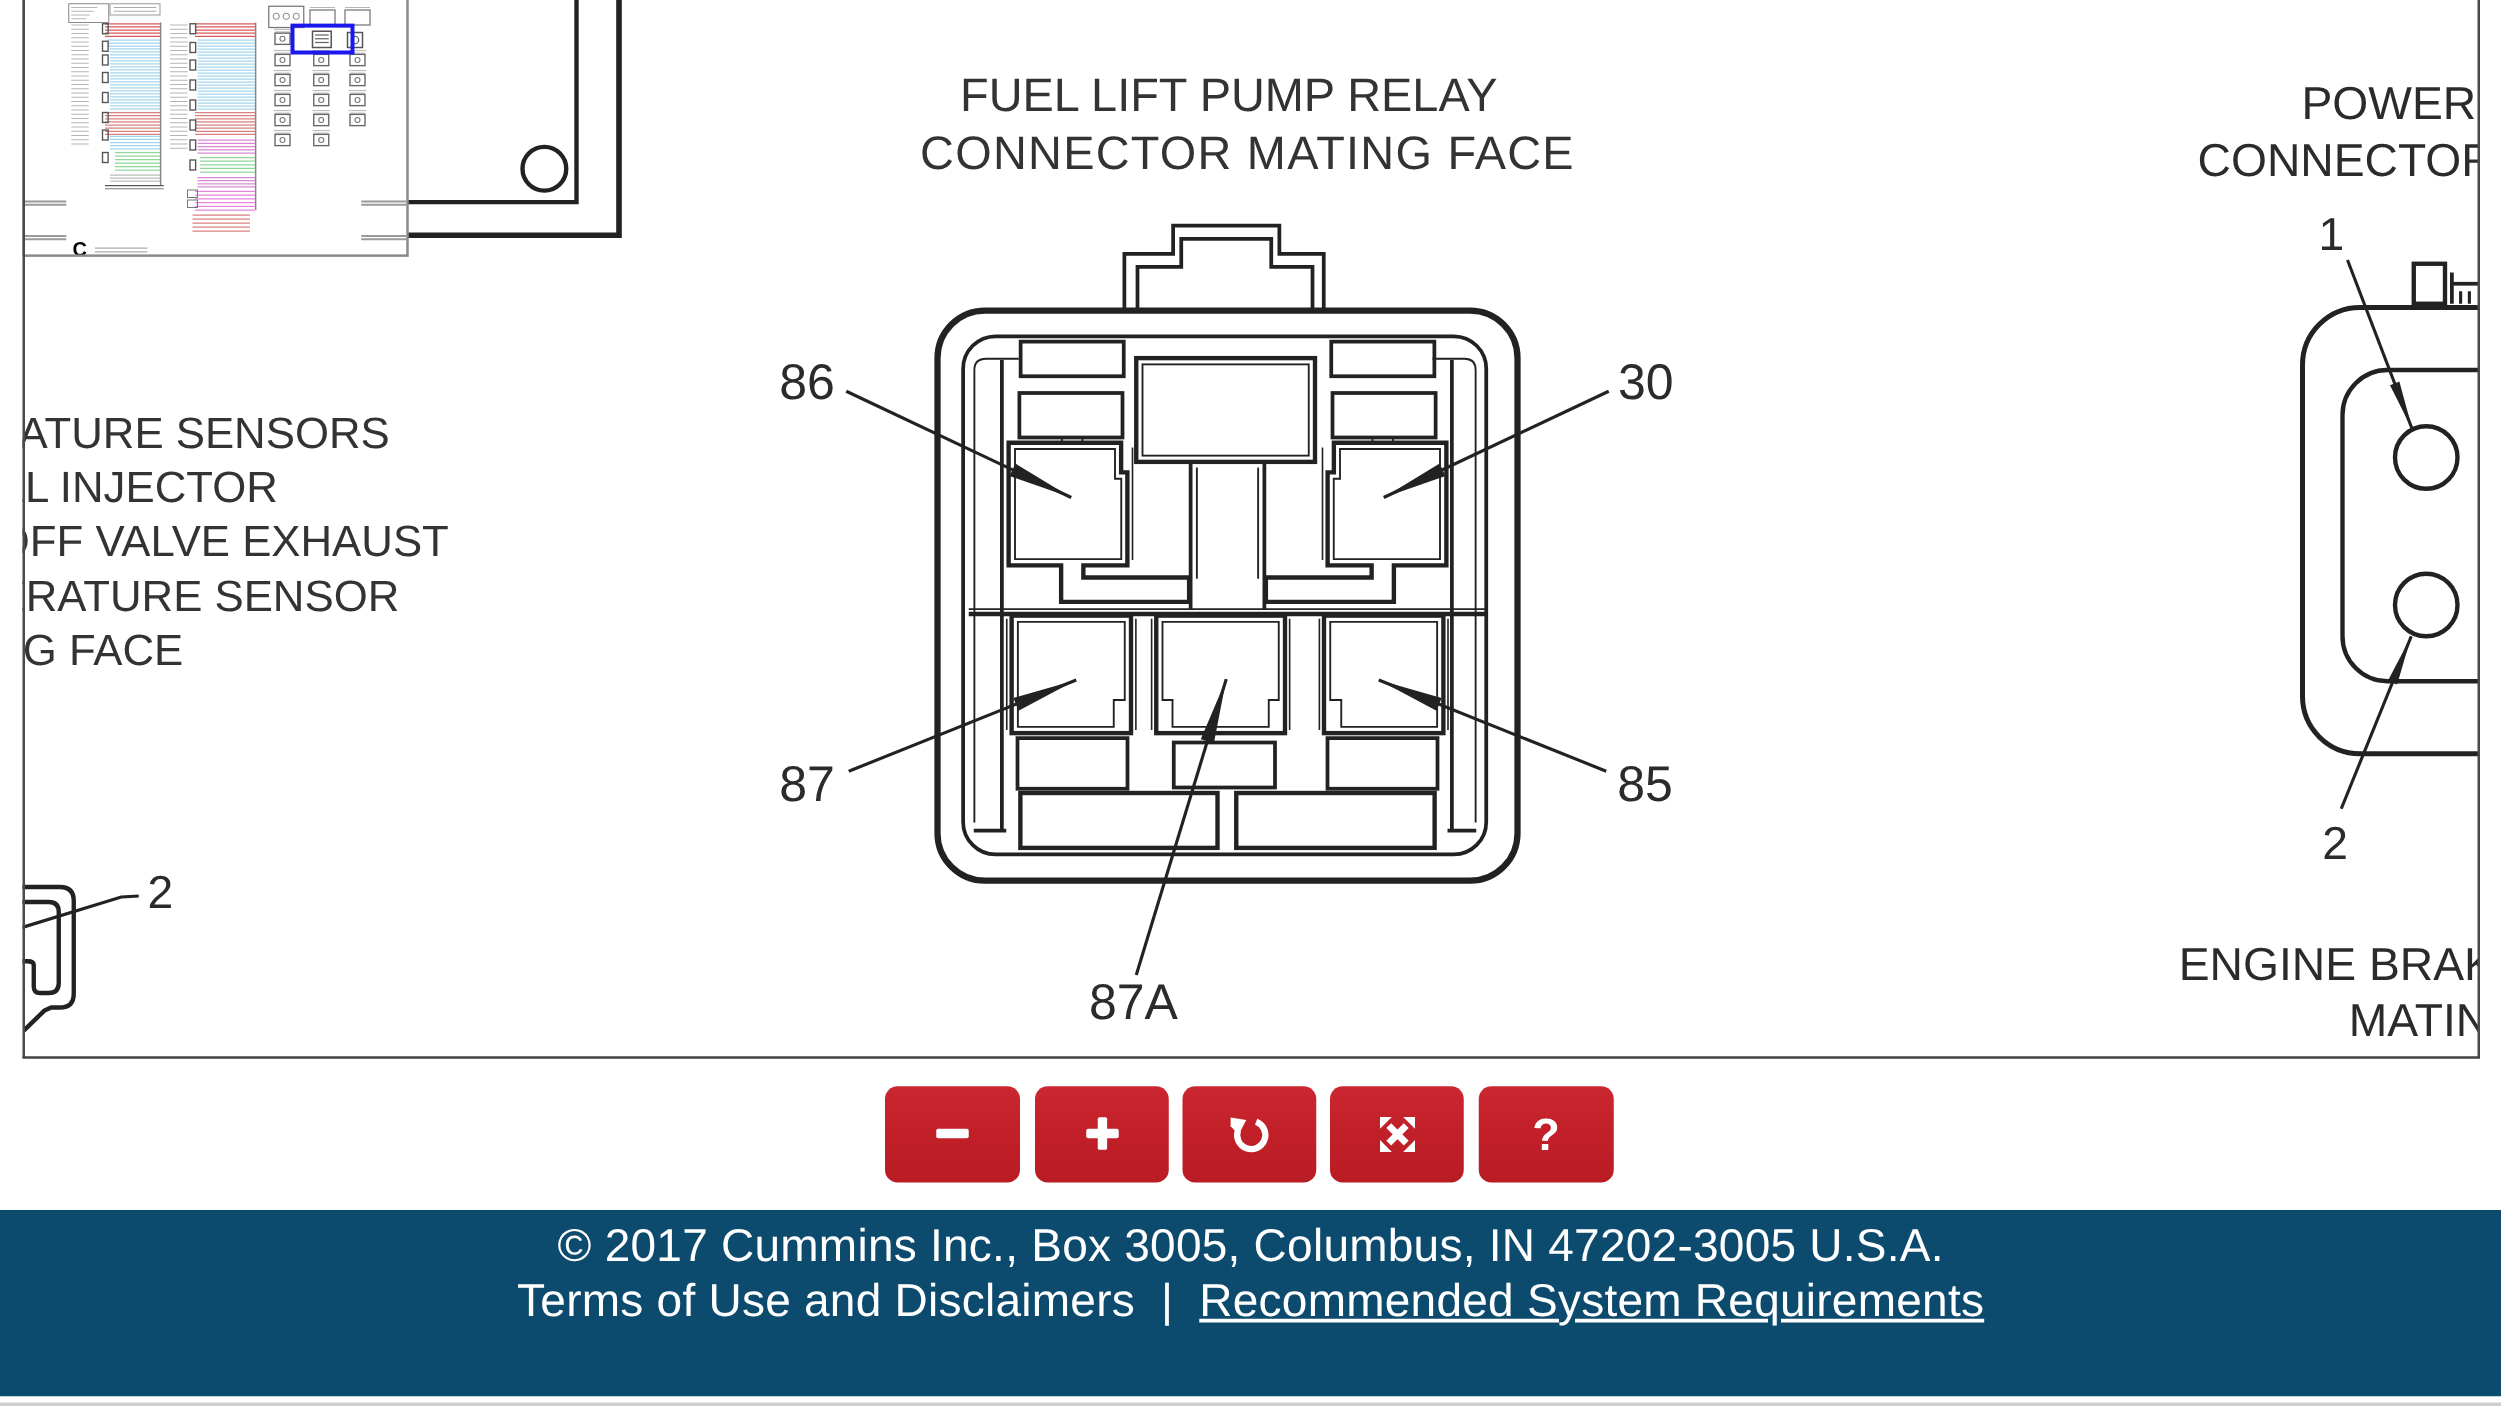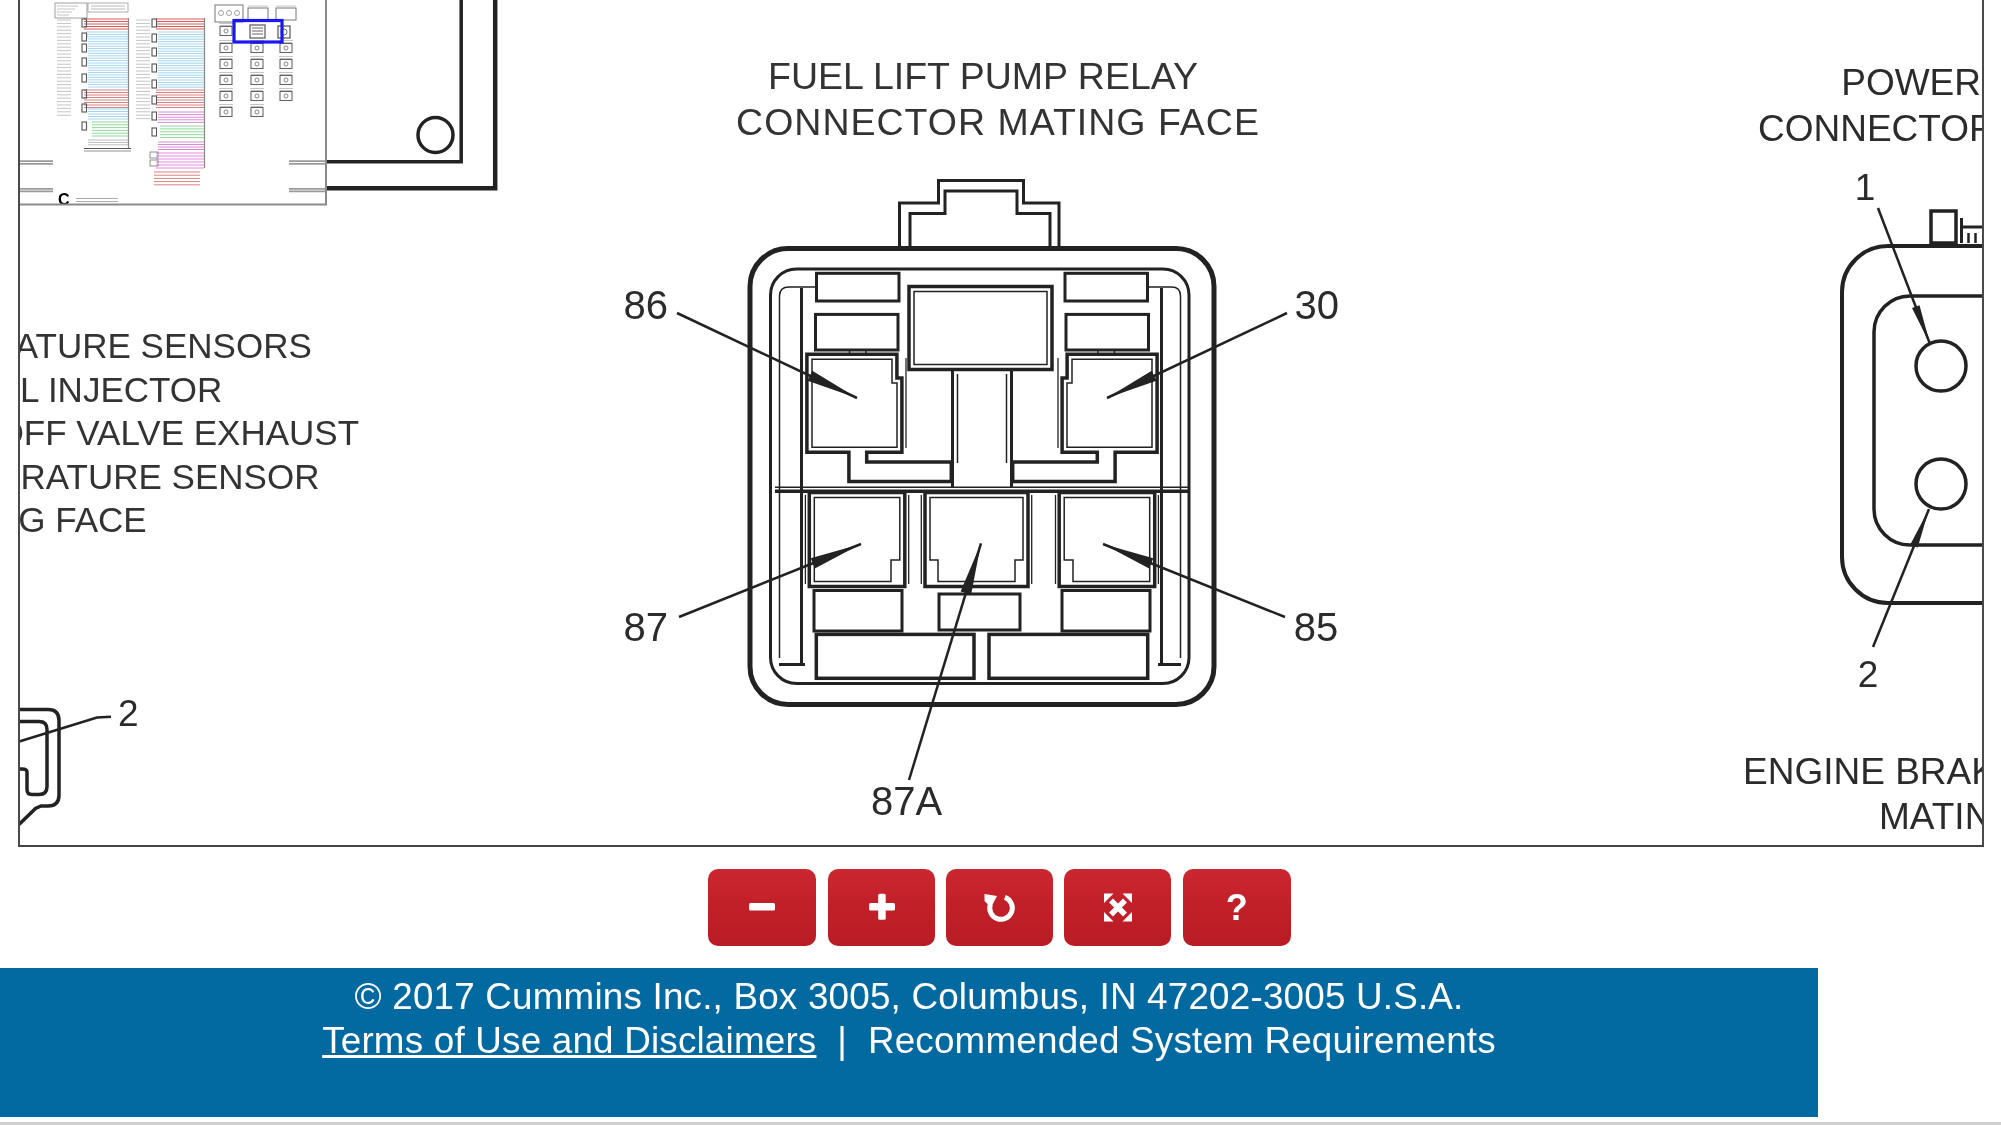--- a/index.html
+++ b/index.html
@@ -1,15 +1,15 @@
 <!DOCTYPE html>
 <html><head><meta charset="utf-8"><style>
 html,body{margin:0;padding:0;width:2001px;height:1125px;background:#fff;overflow:hidden;
 font-family:"Liberation Sans",sans-serif}
-.footer{position:absolute;left:0;top:968px;width:1818px;height:149px;background:#0369a1;color:#fff;
+.footer{position:absolute;left:0;top:968px;width:2001px;height:149px;background:#0c4a6e;color:#fff;
 text-align:center;font-size:36.8px;letter-spacing:0.2px;line-height:43.5px;padding-top:7px;box-sizing:border-box}
 </style></head>
 <body>
 <svg width="2001" height="1125" viewBox="0 0 2001 1125" style="position:absolute;left:0;top:0">
 <defs>
       <clipPath id="mv">
         <rect x="18" y="0" width="1966" height="846"></rect>
       </clipPath>
 <clipPath id="mm">
         <rect x="20" y="0" width="305.5" height="204"></rect>
@@ -452,14 +452,14 @@
         <polygon points="14,14 4.5,14 14,4.5"></polygon>
       </g>
     </svg></div>
 <div style="position:absolute;top:869px;width:107.5px;height:77px;border-radius:10px;
 background:linear-gradient(180deg,#cb2730 0%,#c22029 45%,#b91c24 100%);left:1183px">
     <div style="color:#fff;font-weight:bold;font-size:36px;text-align:center;line-height:77px;font-family:'Liberation Sans',sans-serif">?</div>
   </div>
 
 <div class="footer">
 <div>© 2017 Cummins Inc., Box 3005, Columbus, IN 47202-3005 U.S.A.</div>
-<div><span style="text-decoration:underline">Terms of Use and Disclaimers</span>&nbsp; | &nbsp;<span style="">Recommended System Requirements</span></div>
+<div><span style="">Terms of Use and Disclaimers</span>&nbsp; | &nbsp;<span style="text-decoration:underline">Recommended System Requirements</span></div>
 </div>
 <div style="position:absolute;left:0;top:1122px;width:2001px;height:3px;background:#cfcfcf"></div>
 </body></html>

